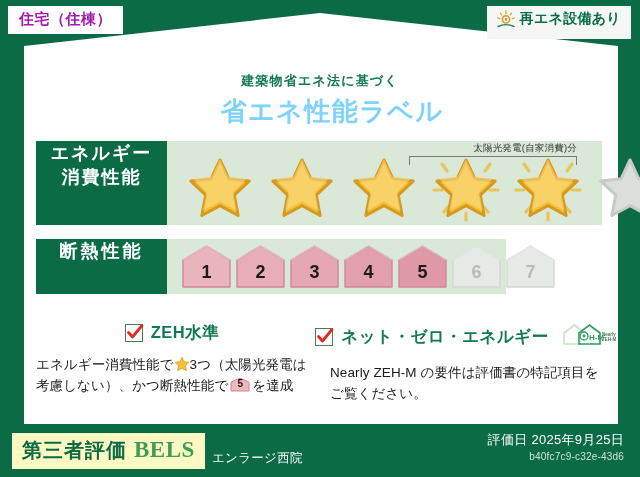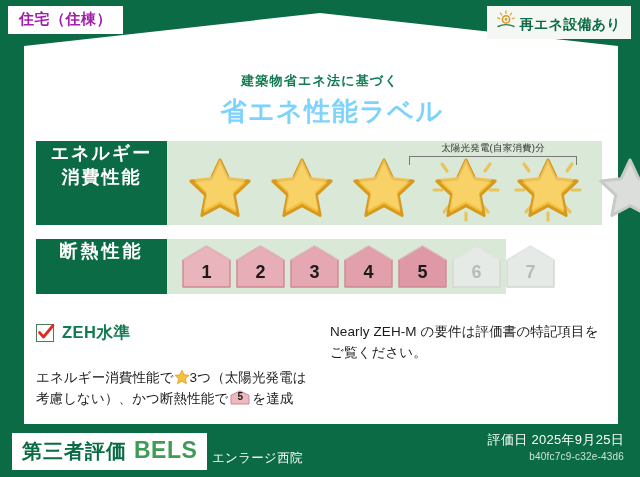--- a/index.html
+++ b/index.html
@@ -31,21 +31,21 @@
     color: #a21caf;
     font-size: 15px; font-weight: bold;
     letter-spacing: .5px;
     line-height: 1.1;
     z-index: 6;
   }
   #renewable-badge {
     position: absolute; right: 9px; top: 6px;
     background: #f4f7f4;
     padding: 4px 10px 5px 8px;
-    display: flex; align-items: flex-end; gap: 3px;
+    display: flex; align-items: flex-start; gap: 3px;
     z-index: 6;
   }
   #renewable-badge .rb-text {
     color: #0a6b45; font-size: 14px; font-weight: bold; letter-spacing: .3px;
   }
 
   
   #title-block {
     position: absolute; left: 0; right: 0; top: 58px;
     text-align: center; z-index: 5; margin-top: 14px;
@@ -91,21 +91,21 @@
   .star {
     position: absolute; left: 50%; top: 50%;
     transform: translate(-50%,-50%);
     width: 66px; height: 66px;
   }
   .sparkle { position: absolute; left: 50%; top: 50%; transform: translate(-50%,-50%); width: 80px; height: 76px; }
 
   
   #solar-annotation {
     position: absolute; left: 242px; top: 1px; width: 168px;
-    text-align: center; pointer-events: none;
+    text-align: right; pointer-events: none;
   }
   #solar-annotation .sa-text {
     color: #333333; font-size: 9.5px; letter-spacing: .2px; white-space: nowrap;
   }
   #solar-annotation .sa-bracket {
     margin-top: 1px; height: 9px;
     border: 1px solid #7a7a7a; border-bottom: none;
   }
 
   
@@ -123,21 +123,21 @@
   }
   .h-cell.off .h-num { color: #b6bdb8; }
 
   
   #criteria {
     position: absolute; left: 36px; top: 322px;
     width: 566px; display: flex; gap: 22px; z-index: 5;
   }
   .crit-col { flex: 1 1 0; min-width: 0; }
   .crit-head {
-    display: flex; align-items: center; gap: 8px; margin-bottom: 24px;
+    display: flex; align-items: center; gap: 8px; margin-bottom: 11px; justify-content: center;
   }
   .checkbox {
     width: 18px; height: 18px; flex: 0 0 18px;
     border: 1.5px solid #4a7c59; background: #fff;
     position: relative;
   }
   .checkbox svg { position: absolute; left: -1px; top: -3px; }
   .crit-title {
     color: #127a51; font-size: 16.5px; font-weight: bold; letter-spacing: .5px;
     white-space: nowrap;
@@ -155,22 +155,22 @@
     text-align: center; font-size: 10px; font-weight: bold; color: #1b1b1b;
   }
   #zehm-logo { margin-left: 4px; flex: 0 0 auto; }
 
   
   #footer {
     position: absolute; left: 0; right: 0; bottom: 0; height: 53px; z-index: 7;
   }
   #bels-plate {
     position: absolute; left: 12px; top: 9px;
-    background: #ffffff; padding: 4px 10px 5px 10px;
-    display: flex; align-items: baseline; gap: 7px;
+    background: #fef9c3; padding: 4px 10px 5px 10px;
+    display: flex; align-items: baseline; gap: 7px; font-family: Liberation Serif, serif;
   }
   #bels-plate .bp-jp {
     color: #0a6b45; font-size: 20px; font-weight: bold; letter-spacing: 1px;
   }
   #bels-plate .bp-en {
     color: #3f9b56; font-size: 23px; font-weight: bold; letter-spacing: .5px;
   }
   #building-name {
     position: absolute; left: 212px; top: 26px;
     color: #ffffff; font-size: 12.5px; letter-spacing: .3px;
@@ -371,20 +371,39 @@
           </svg></span><span>3つ</span><span>（太陽光発電は考慮しない）、かつ断熱性能で</span><span class="inline-badge">
           <svg width="20" height="15" viewBox="0 0 20 15">
             <path d="M1 5.2 L10 1 L19 5.2 L19 14 L1 14 Z" fill="#eeb8c0" stroke="#cf8894" stroke-width="1"></path>
           </svg>
           <span class="ib-num">5</span>
         </span><span>を達成</span>
       </div>
     </div>
 
     <div class="crit-col">
+      <div class="crit-head">
+        <span class="checkbox">
+          <svg width="20" height="20" viewBox="0 0 20 20">
+            <path d="M3.5 10.5 L7.5 15 L17 3.5" fill="none" stroke="#e02b20" stroke-width="2.8" stroke-linecap="round" stroke-linejoin="round"></path>
+          </svg>
+        </span>
+        <span class="crit-title">ネット・ゼロ・エネルギー</span>
+        <span id="zehm-logo">
+          <svg width="56" height="26" viewBox="0 0 56 26">
+            <path d="M3 11 L13.5 3 L24 11 L24 22 L3 22 Z" fill="none" stroke="#cfe0cc" stroke-width="1.6"></path>
+            <path d="M18 11 L28.5 3 L39 11 L39 22 L18 22 Z" fill="#ffffff" stroke="#2f9e63" stroke-width="1.6"></path>
+            <circle cx="23" cy="14" r="4" fill="none" stroke="#2f9e63" stroke-width="1.3"></circle>
+            <circle cx="23" cy="14" r="1.4" fill="#2f9e63"></circle>
+            <text x="28" y="17.5" font-family="Liberation Sans, sans-serif" font-size="8" font-weight="bold" fill="#2f9e63">H-M</text>
+            <text x="41" y="14" font-family="Liberation Sans, sans-serif" font-size="4.5" font-weight="bold" fill="#4a7c59">Nearly</text>
+            <text x="41" y="19" font-family="Liberation Sans, sans-serif" font-size="4.5" font-weight="bold" fill="#4a7c59">ZEH-M</text>
+          </svg>
+        </span>
+      </div>
       <div class="crit-body">Nearly ZEH-M の要件は評価書の特記項目をご覧ください。</div>
     </div>
 
   </div>
 
   <div id="footer">
     <div id="bels-plate">
       <span class="bp-jp">第三者評価</span>
       <span class="bp-en">BELS</span>
     </div>

